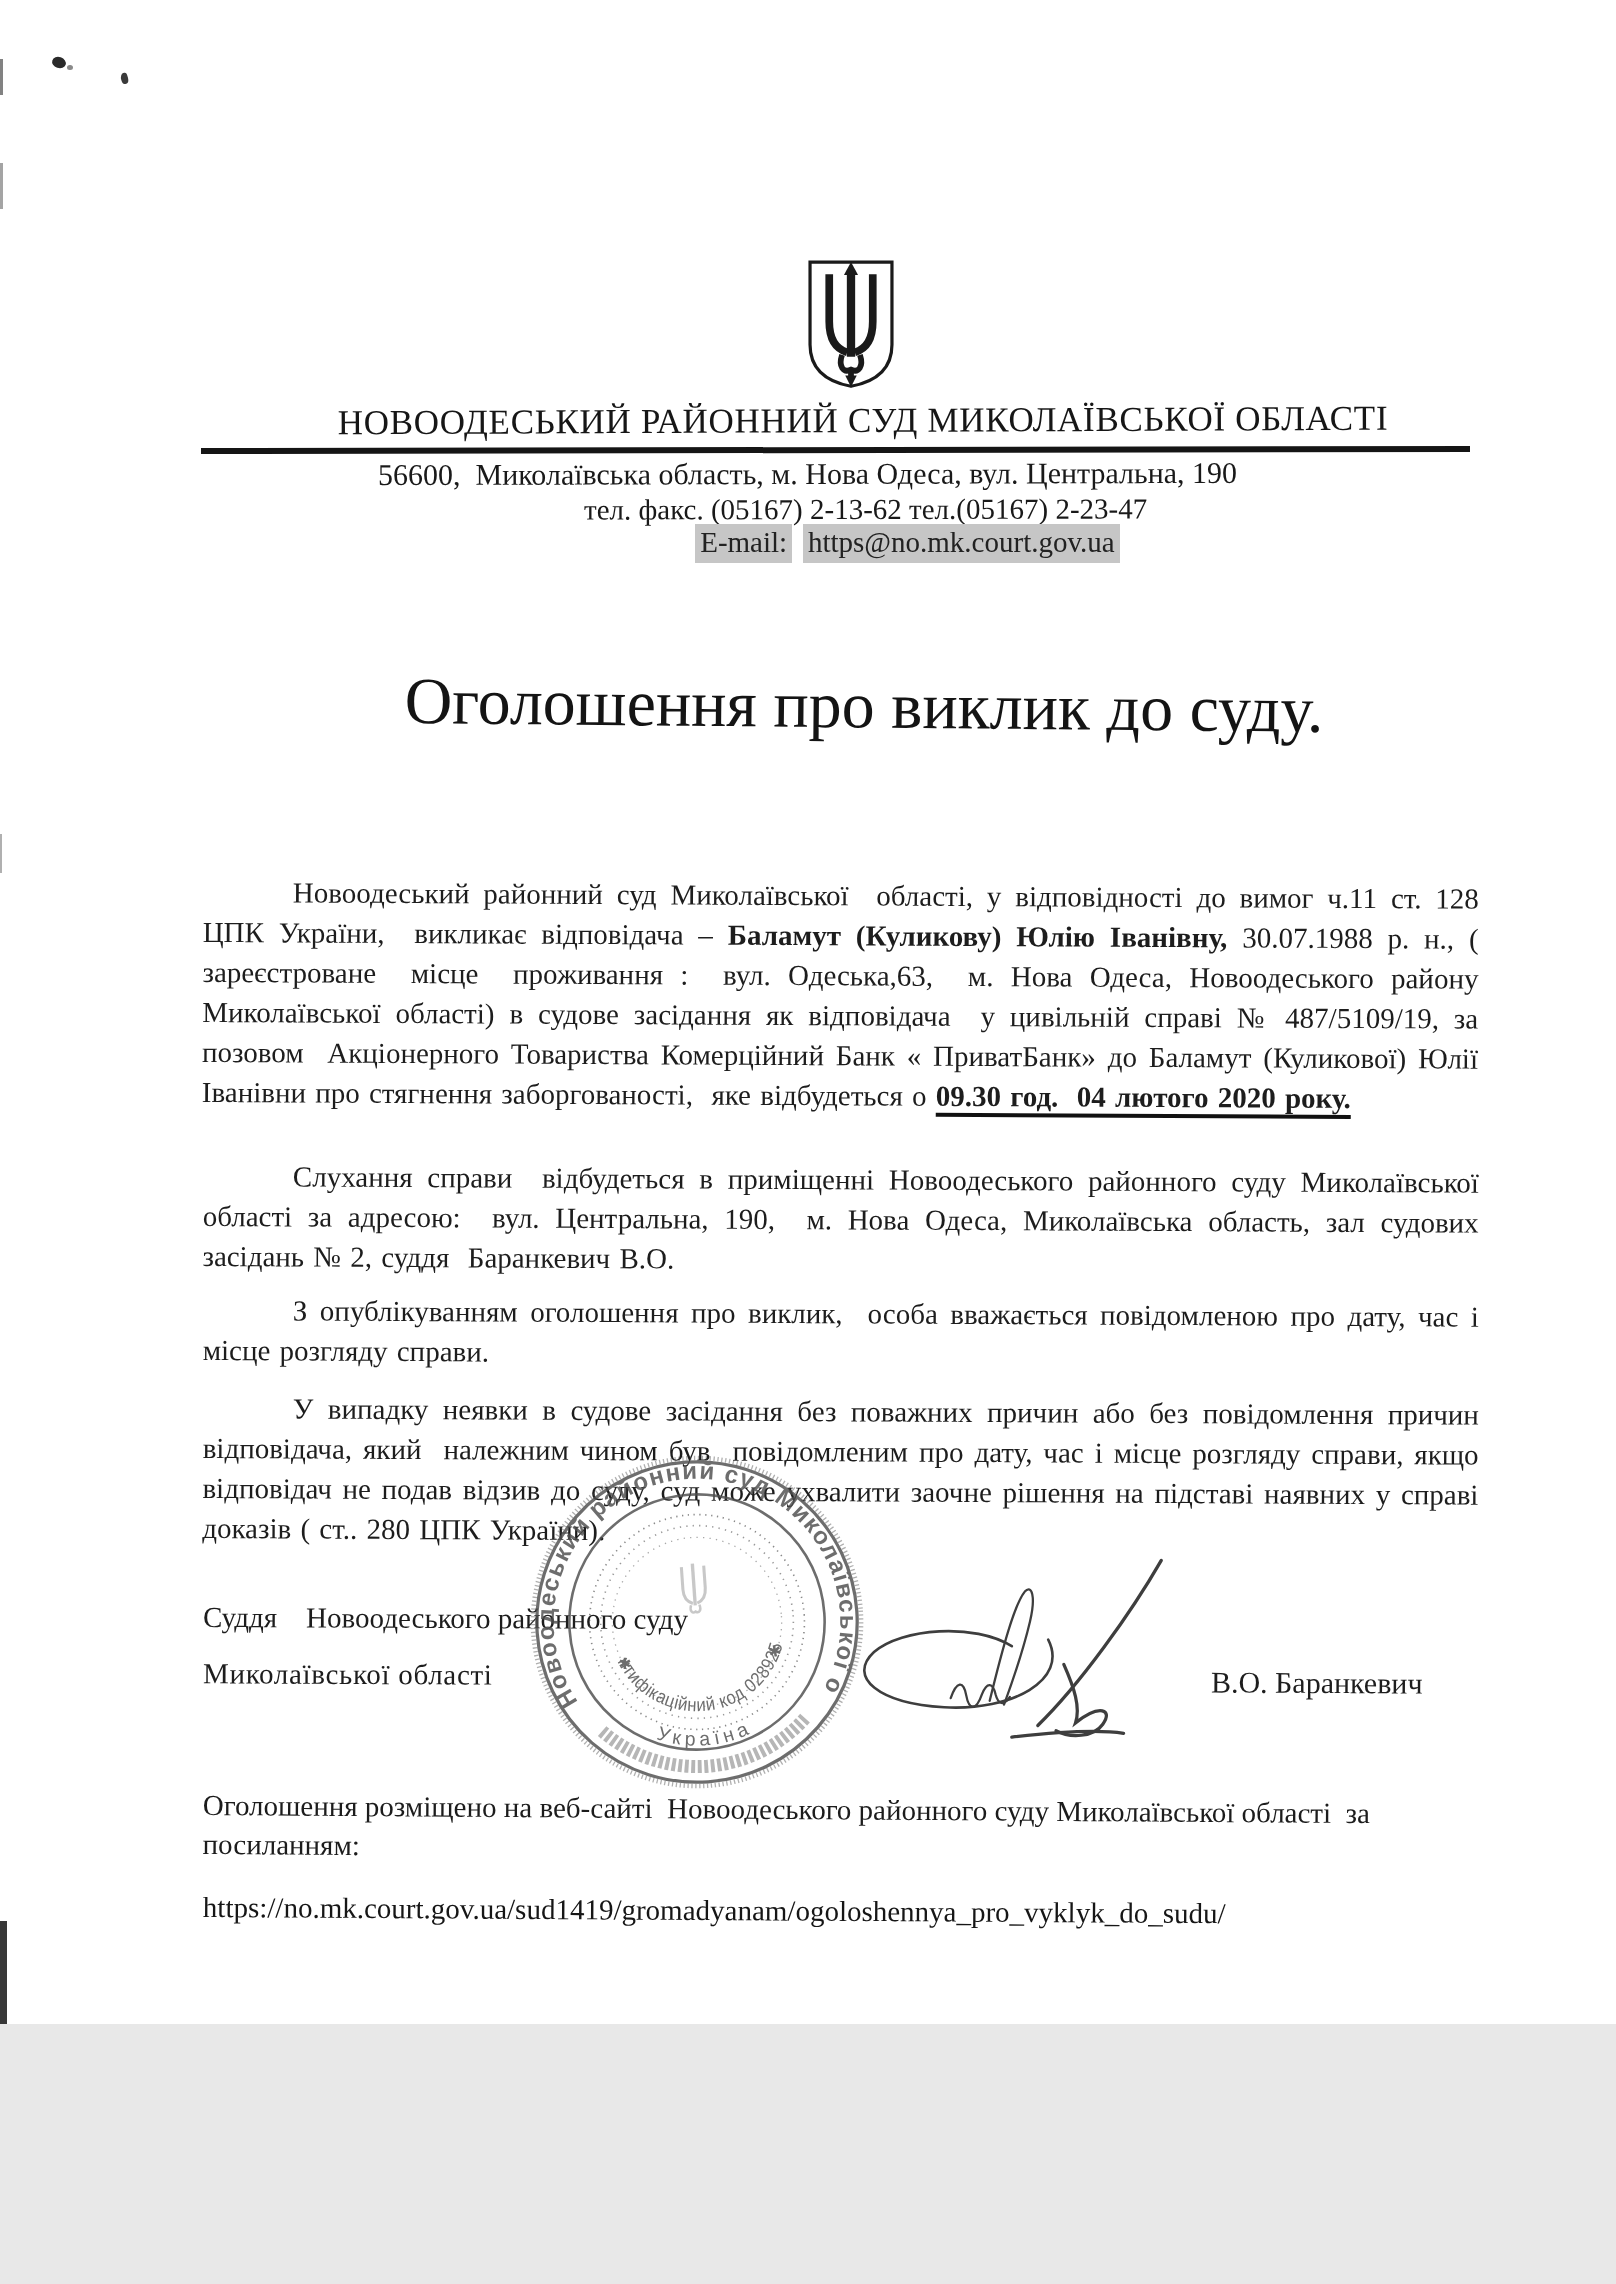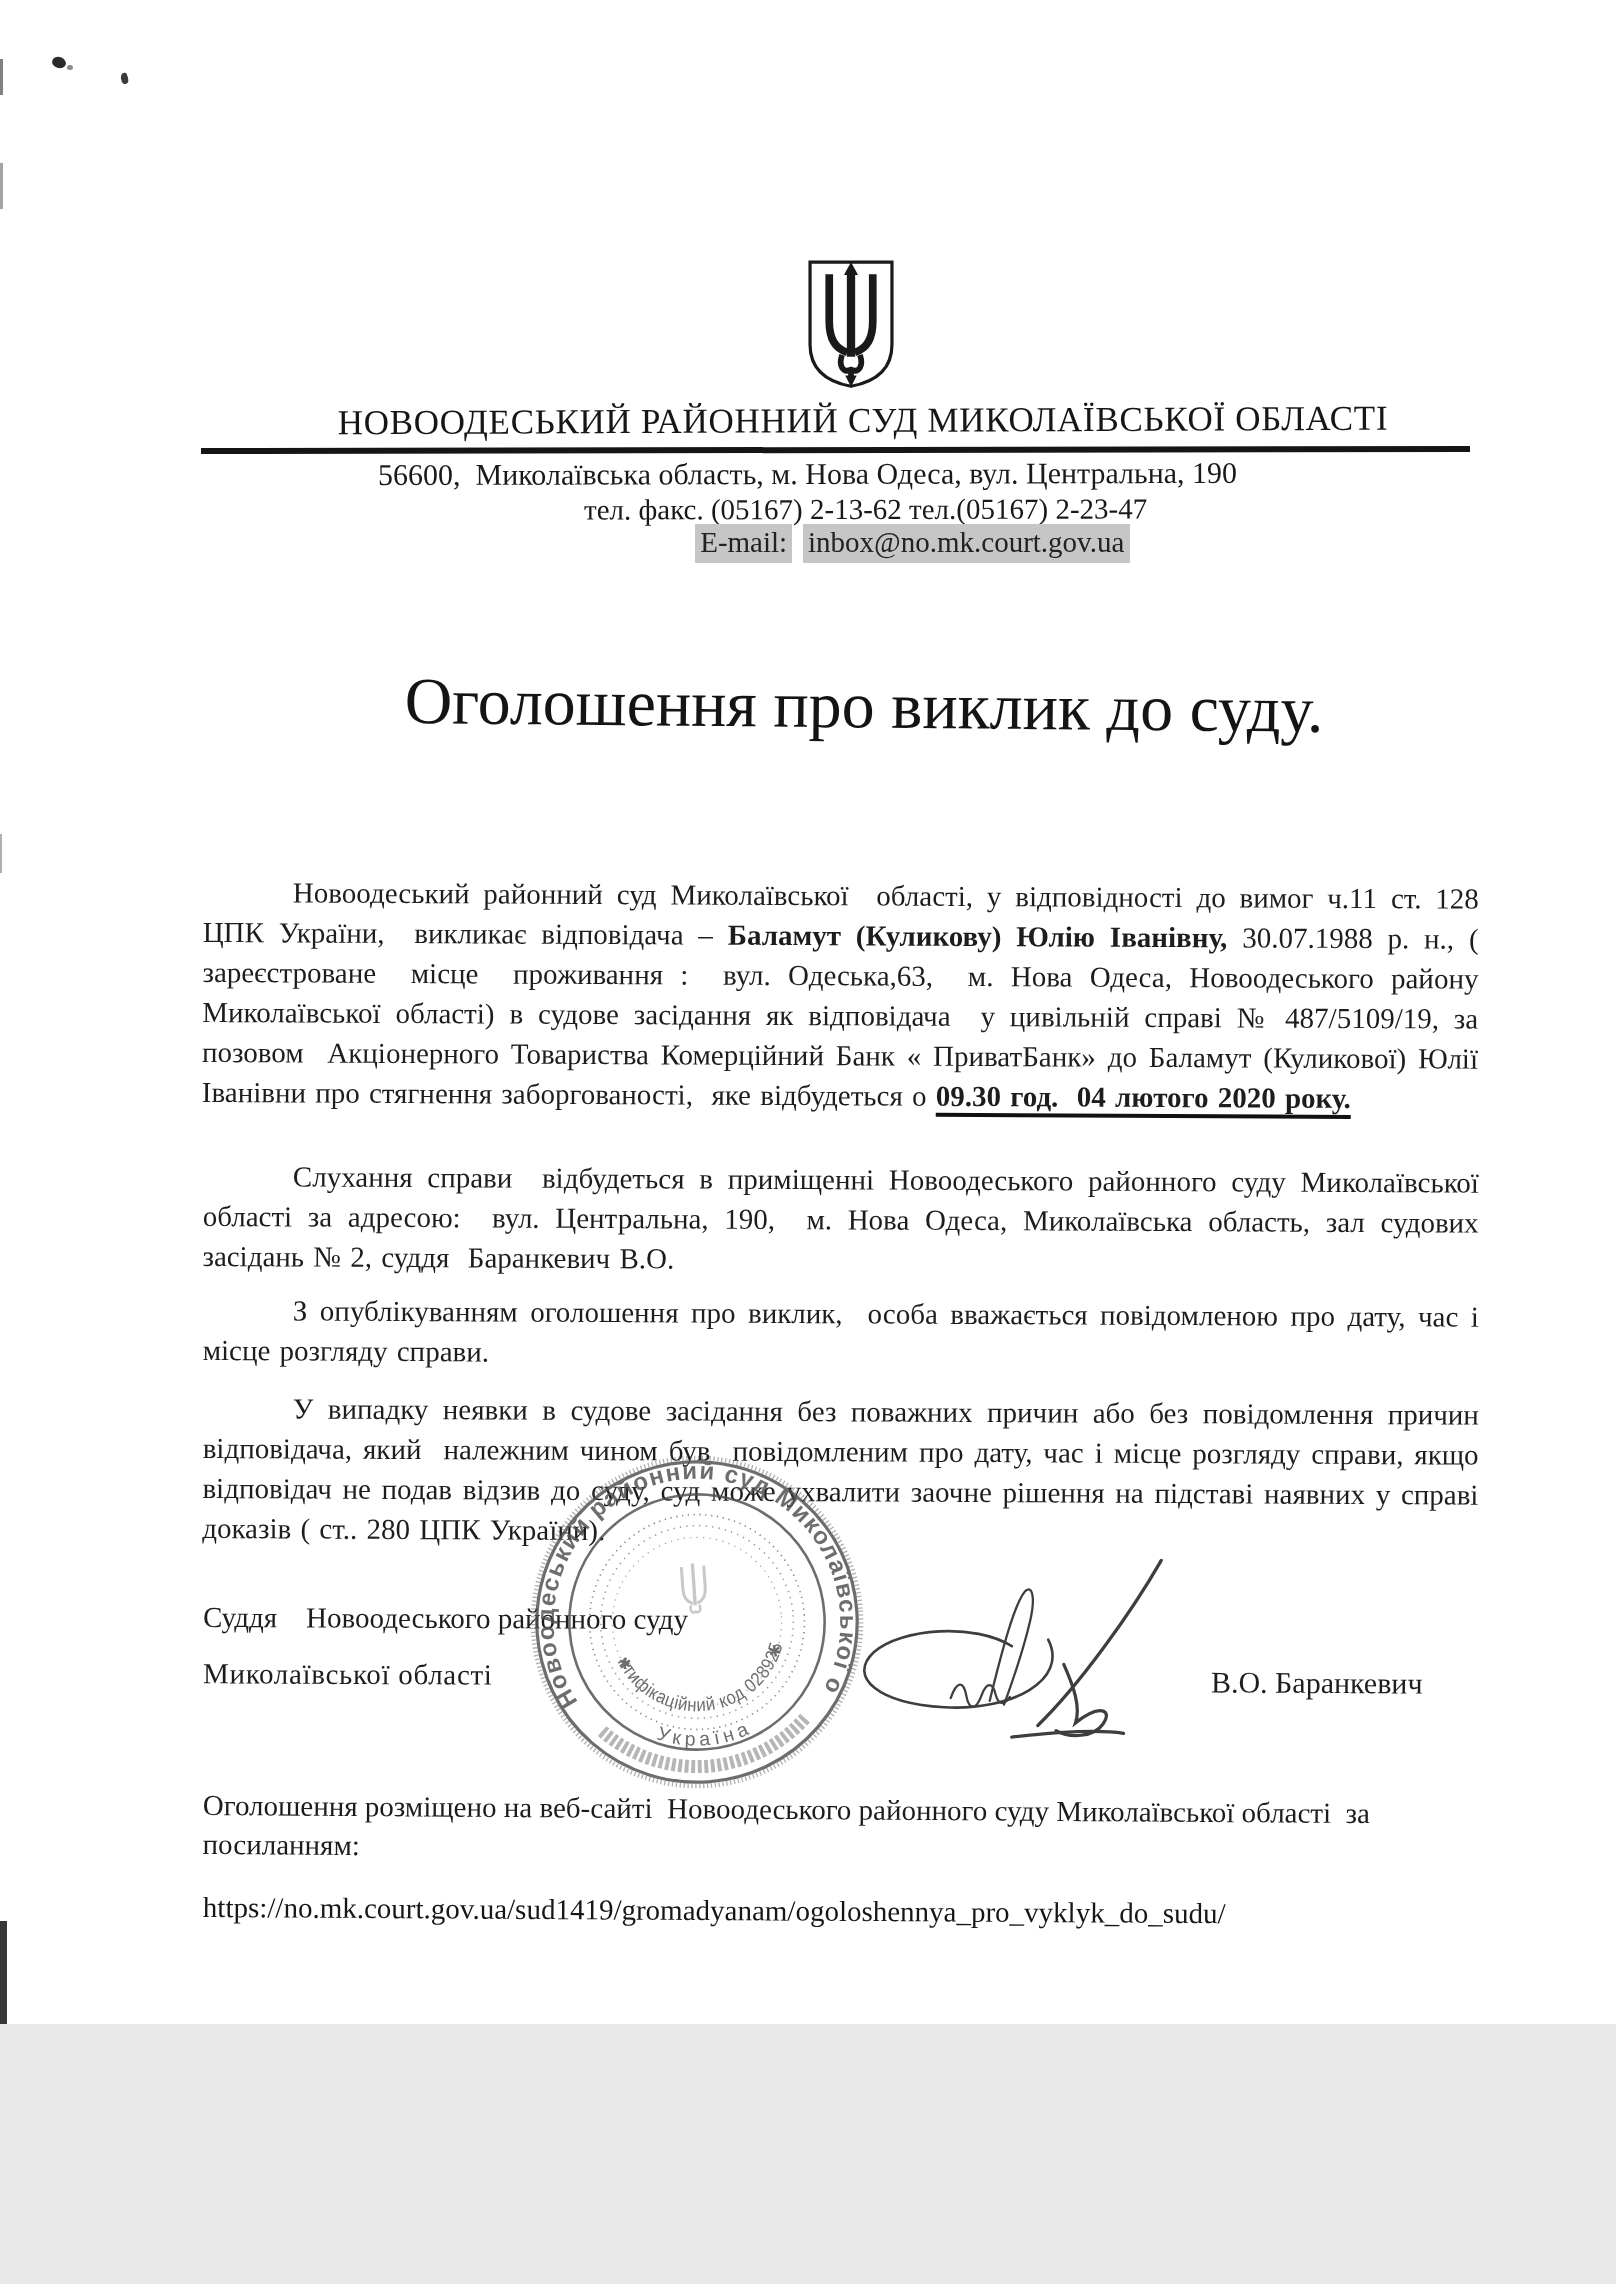--- a/index.html
+++ b/index.html
@@ -106,21 +106,21 @@
     <path d="M 75,173 V 190" stroke-width="9"></path>
     <polygon points="75,200 66,182 84,182" fill="#1a1a1a" stroke="none"></polygon>
   </svg>
 
   <div class="court-name">НОВООДЕСЬКИЙ РАЙОННИЙ СУД МИКОЛАЇВСЬКОЇ ОБЛАСТІ</div>
   <div class="header-rule"></div>
   <div class="addr-line">56600,  Миколаївська область, м. Нова Одеса, вул. Центральна, 190</div>
   <div class="phone-line">тел. факс. (05167) 2-13-62 тел.(05167) 2-23-47</div>
   <div class="email-line">
     <span class="hl">E-mail:</span>
-    <span class="hl">inbox@no.mk.court.gov.ua</span>
+    <span class="hl">https@no.mk.court.gov.ua</span>
   </div>
 
   <h1 class="doc-title">Оголошення про виклик до суду.</h1>
 
   <p class="para" id="p1"><span>Новоодеський районний суд Миколаївської  області, у відповідності до вимог ч.11 ст. 128 ЦПК України,  викликає відповідача – </span><span class="bold">Баламут (Куликову) Юлію Іванівну,</span><span> 30.07.1988 р. н., ( зареєстроване  місце  проживання :  вул. Одеська,63,  м. Нова Одеса, Новоодеського району Миколаївської області) в судове засідання як відповідача  у цивільній справі № 487/5109/19, за позовом  Акціонерного Товариства Комерційний Банк « ПриватБанк» до Баламут (Куликової) Юлії Іванівни про стягнення заборгованості,  яке відбудеться о </span><span class="bold-underline">09.30 год.  04 лютого 2020 року.</span></p>
 
   <p class="para" id="p2">Слухання справи  відбудеться в приміщенні Новоодеського районного суду Миколаївської області за адресою:  вул. Центральна, 190,  м. Нова Одеса, Миколаївська область, зал судових засідань № 2, суддя  Баранкевич В.О.</p>
   <p class="para" id="p3">З опублікуванням оголошення про виклик,  особа вважається повідомленою про дату, час і місце розгляду справи.</p>
   <p class="para" id="p4">У випадку неявки в судове засідання без поважних причин або без повідомлення причин відповідача, який  належним чином був  повідомленим про дату, час і місце розгляду справи, якщо відповідач не подав відзив до суду, суд може ухвалити заочне рішення на підставі наявних у справі доказів ( ст.. 280 ЦПК України).</p>
 

